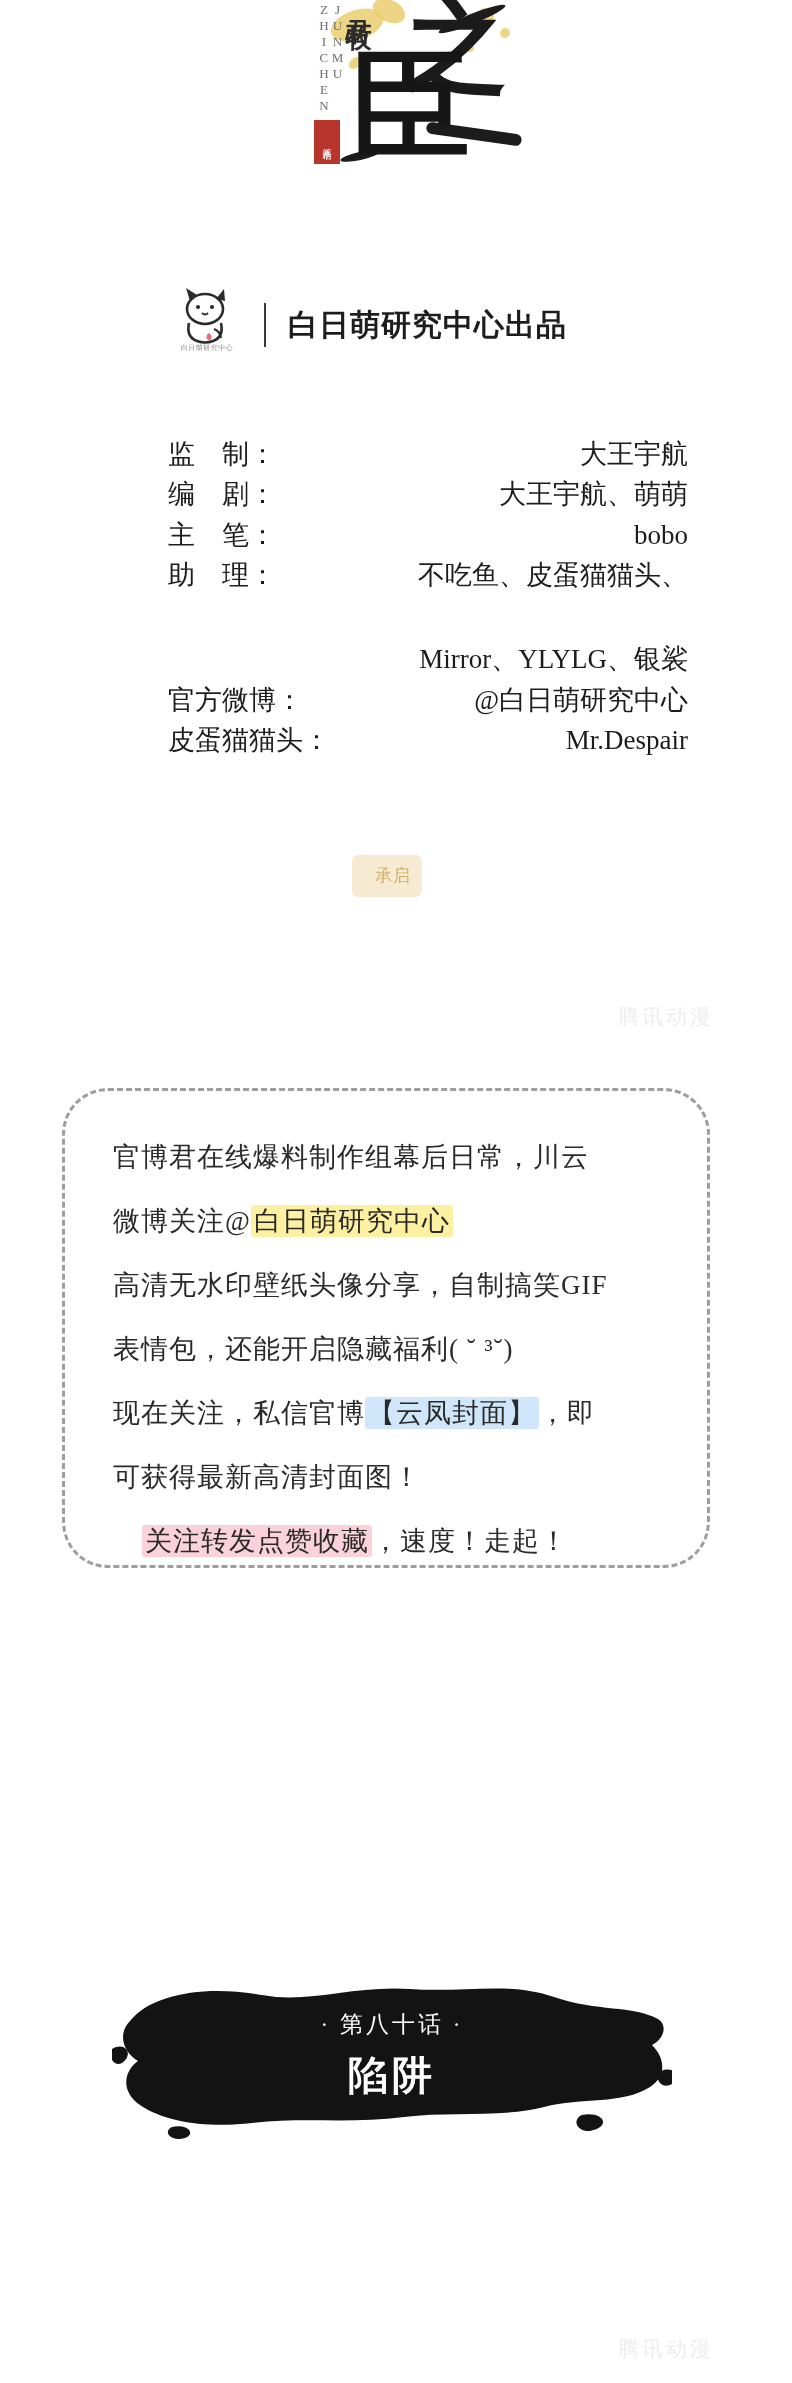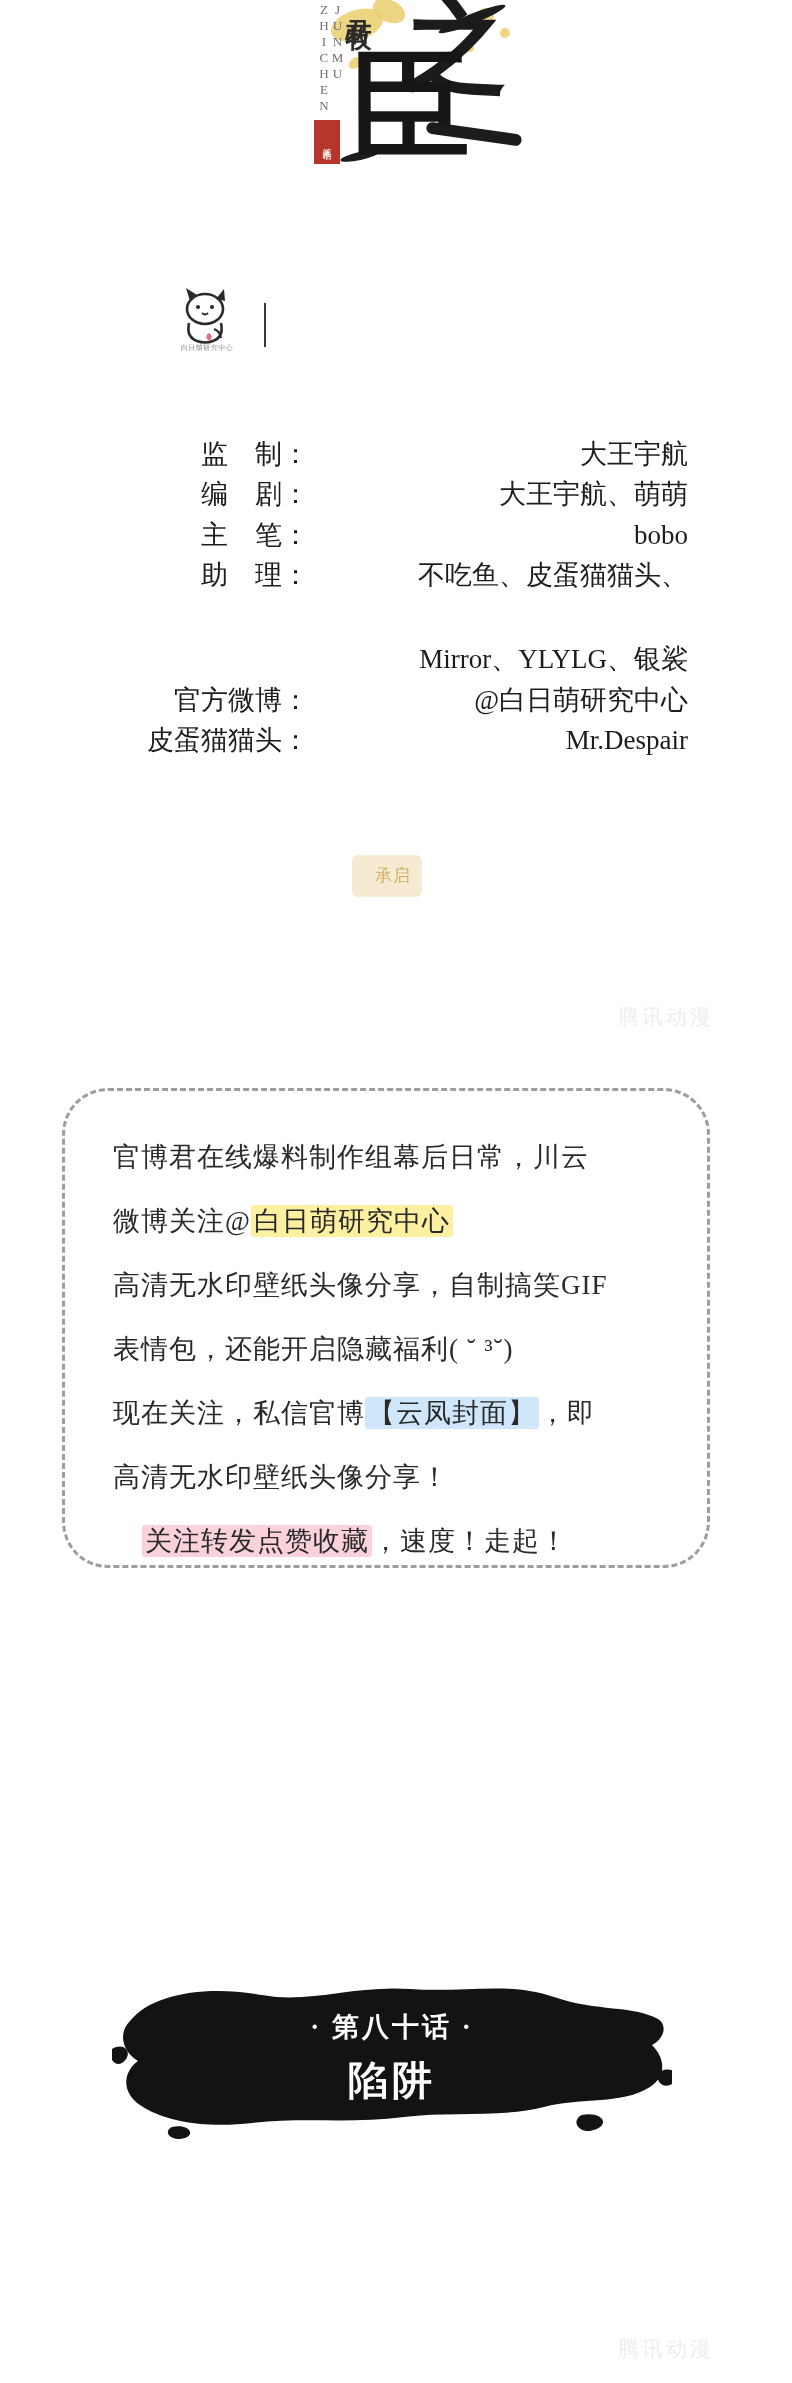--- a/index.html
+++ b/index.html
@@ -157,21 +157,21 @@
   }
   .credit-line {
     display: flex;
     align-items: flex-start;
     margin-bottom: 2px;
   }
   .credit-role {
     width: 124px;
     flex: 0 0 124px;
     display: flex;
-    justify-content: flex-end;
+    justify-content: flex-start;
     white-space: pre;
   }
   .credit-role .colon {
     width: 10px;
   }
   .credit-value {
     flex: 1;
     text-align: right;
   }
   .credit-value .cont {
@@ -269,23 +269,23 @@
   .chapter-text {
     position: absolute;
     left: 0;
     top: 34px;
     width: 560px;
     text-align: center;
     color: #ffffff;
     font-family: "Liberation Serif", serif;
   }
   .chapter-no {
-    font-size: 27px;
+    font-size: 23px;
     letter-spacing: 3px;
-    font-weight: bold;
+    font-weight: normal;
   }
   .chapter-title {
     font-size: 40px;
     letter-spacing: 4px;
     font-weight: bold;
     margin-top: 8px;
   }
 </style>
 </head>
 <body>
@@ -320,20 +320,21 @@
       <circle cx="18" cy="22" r="2.1" fill="#2b2b2b"></circle>
       <circle cx="32" cy="22" r="2.1" fill="#2b2b2b"></circle>
       <path d="M22 28 q3 3 6 0" fill="none" stroke="#2b2b2b" stroke-width="1.8"></path>
       <path d="M9 38 q-3 14 8 18 q8 3 16 0 q11 -4 8 -18" fill="none" stroke="#2b2b2b" stroke-width="2.6"></path>
       <path d="M34 44 q6 2 7 9" fill="none" stroke="#2b2b2b" stroke-width="2.2"></path>
       <path d="M29 48 q3 2 2.5 5 q-0.5 3 -3 2 q-2.5 -1 -2 -4 q0.3 -2 2.5 -3 z" fill="#e4707f"></path>
     </svg>
     <div class="logo-caption">白日萌研究中心</div>
   </div>
   <div class="divider-v"></div>
+  <div class="studio-name">白日萌研究中心出品</div>
 </div>
 
 <div class="credits">
 
   <div class="credit-line">
     <span class="credit-role">
       <span>监　制</span><span class="colon">：</span>
     </span>
     <span class="credit-value">大王宇航</span>
   </div>
@@ -387,21 +388,21 @@
   <div class="note-lines">
     <div class="ln">官博君在线爆料制作组幕后日常，川云</div>
     <div class="ln">
       <span>微博关注@</span><span class="hl-yellow">白日萌研究中心</span>
     </div>
     <div class="ln">高清无水印壁纸头像分享，自制搞笑GIF</div>
     <div class="ln">表情包，还能开启隐藏福利( ˘ ³˘)</div>
     <div class="ln">
       <span>现在关注，私信官博</span><span class="hl-blue">【云凤封面】</span><span>，即</span>
     </div>
-    <div class="ln">高清无水印壁纸头像分享！</div>
+    <div class="ln">可获得最新高清封面图！</div>
     <div class="ln">
       <span class="hl-pink">关注转发点赞收藏</span><span>，速度！走起！</span>
     </div>
   </div>
 </div>
 
 <div class="chapter-banner">
   <svg class="chapter-ink" viewBox="0 0 560 165" preserveAspectRatio="none">
     <path d="M18 46
              C 40 18, 96 10, 150 20

